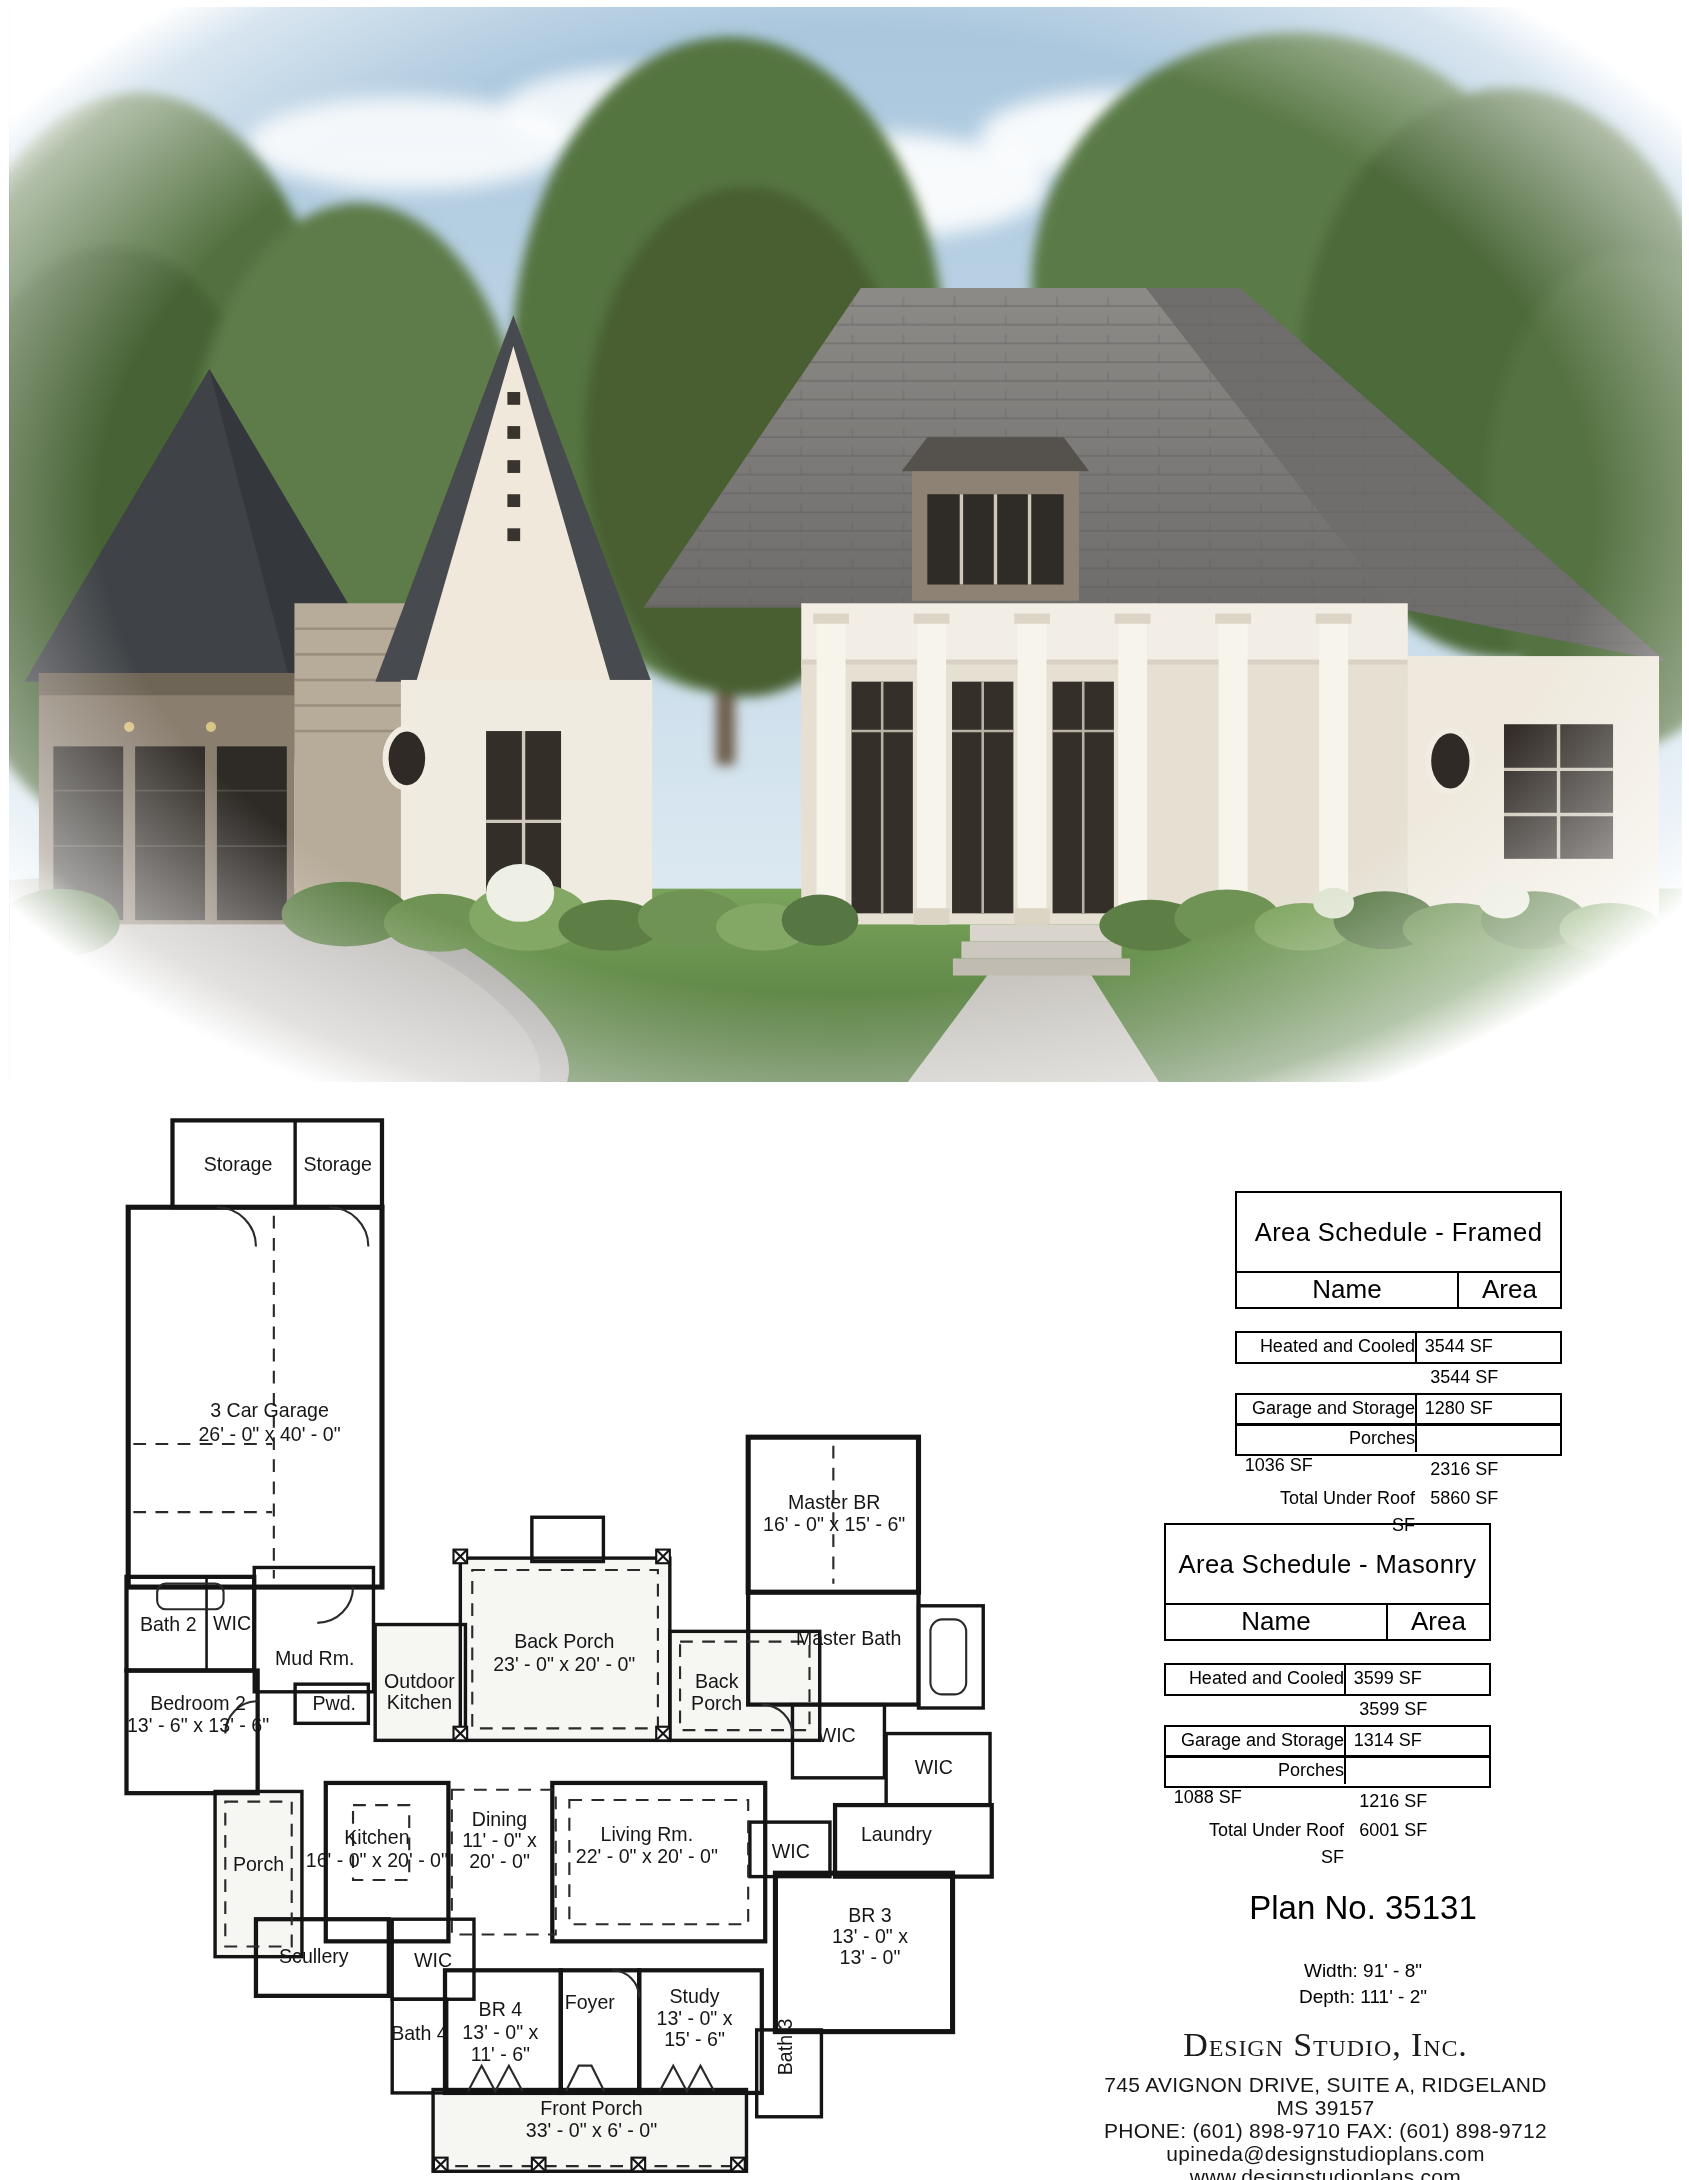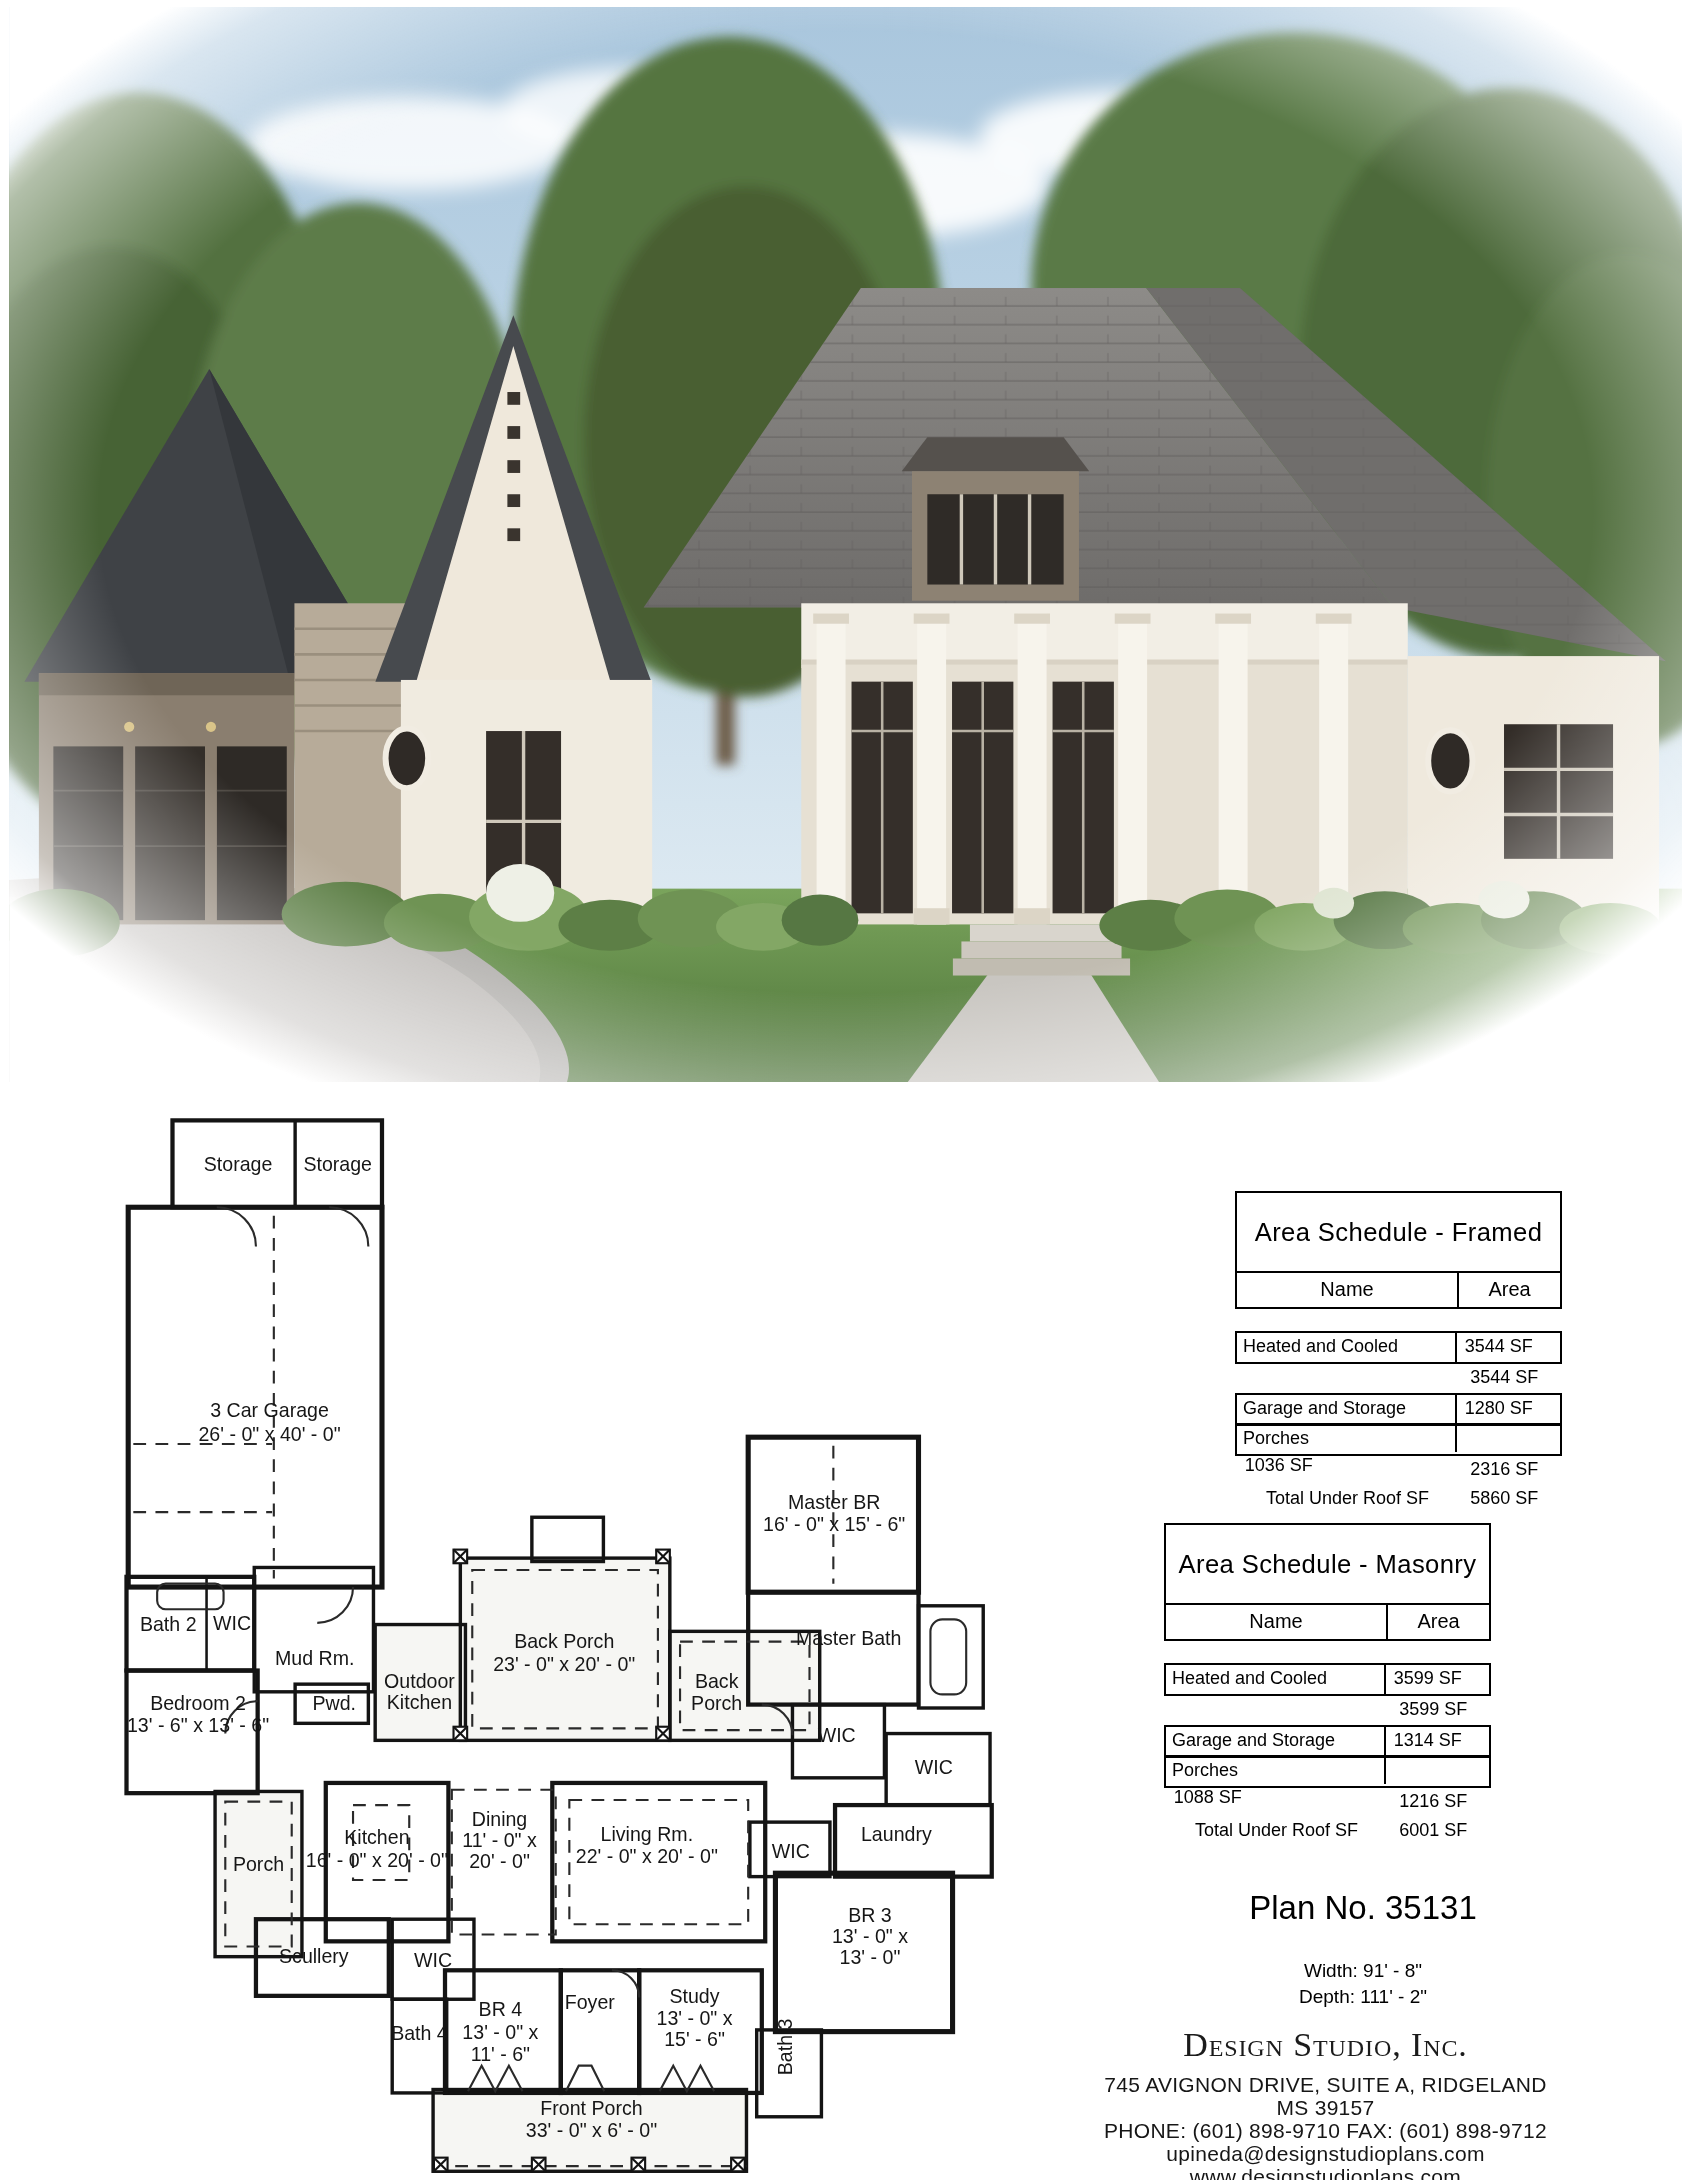--- a/index.html
+++ b/index.html
@@ -17,28 +17,28 @@
   #plan .fillroom{fill:#ffffff;}
   #plan .porchfill{fill:#f6f6f3;}
   #plan .dash{stroke:#2a2a2a;stroke-width:2.5;stroke-dasharray:15 11;fill:none;}
   #plan .thin{stroke:#2a2a2a;stroke-width:2.5;fill:none;}
 
   
   .sched{position:absolute;width:327px;}
   .s-title{border:2.6px solid #000;height:78px;display:flex;align-items:center;justify-content:center;
            font-size:25.6px;letter-spacing:0.4px;}
   .s-head{display:flex;border:2.6px solid #000;border-top:none;height:34px;line-height:32px;
-          font-size:20px;text-align:center;}
+          font-size:26px;text-align:center;}
   .s-head .c1{width:220px;border-right:2.6px solid #000;}
   .s-head .c2{flex:1;}
   .s-gap{height:22px;}
   .s-row{display:flex;height:29px;line-height:26.4px;font-size:18px;}
   .s-row.boxed{border:2.6px solid #000;}
   .s-row.boxed + .s-row.boxed{margin-top:-2.6px;flex-direction:column;}
-  .s-row .c1{width:220px;padding-left:6px;box-sizing:border-box;}
+  .s-row .c1{width:180px;padding-left:6px;box-sizing:border-box;text-align:right;}
   .s-row.boxed .c1{border-right:2.6px solid #000;}
   .s-row .c2{flex:1;padding-left:7.7px;}
   .s-row.sub .c2,.s-row.total .c2{padding-left:15.3px;}
   .s-row.total .c1{padding-left:31px;}
 
   
   #plan-info{left:1197px;top:1889px;width:332px;text-align:center;}
   #plan-no{font-size:33px;}
   .dimline{font-size:19px;line-height:26.4px;}
   #plan-info .spacer{height:31px;}

